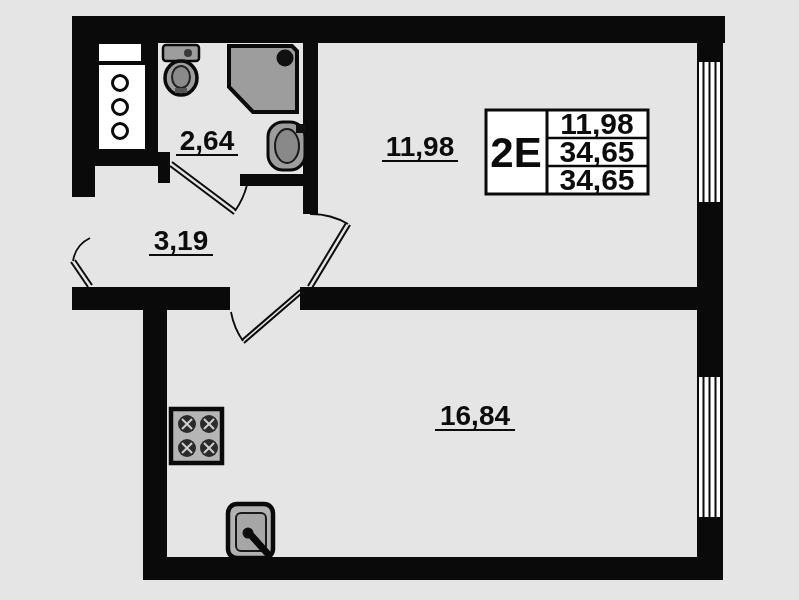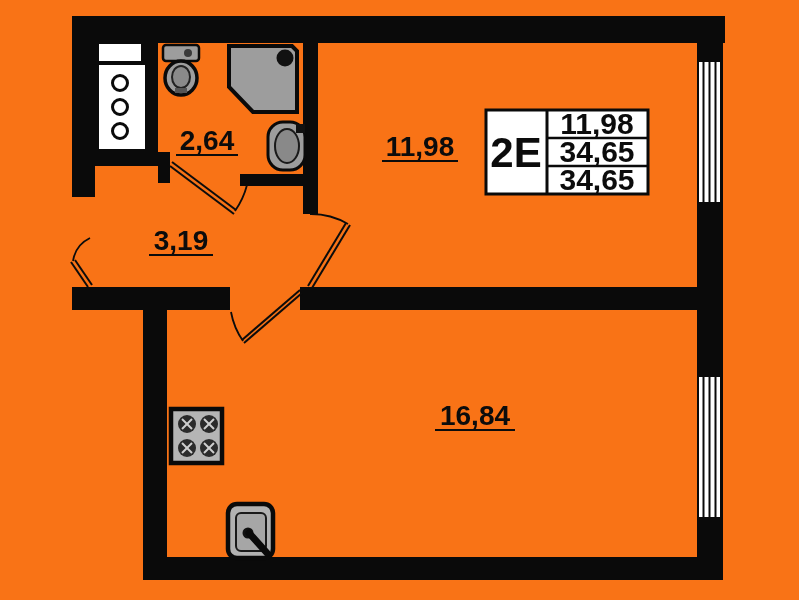--- a/index.html
+++ b/index.html
@@ -1,19 +1,19 @@
 <!DOCTYPE html>
 <html><head>
 <meta charset="utf-8">
 <style>
   html,body{margin:0;padding:0;background:#ffffff;}
   .stage{
     position:relative;
     width:799px;height:600px;
-    background:#f97316;
+    background:#e5e5e5;
     overflow:hidden;
     font-family:"Liberation Sans", sans-serif;
   }
   svg{display:block;}
   .room-label{
     font-family:"Liberation Sans", sans-serif;
     font-weight:bold;
     font-size:28px;
     fill:#0c0c0c;
     text-anchor:middle;

